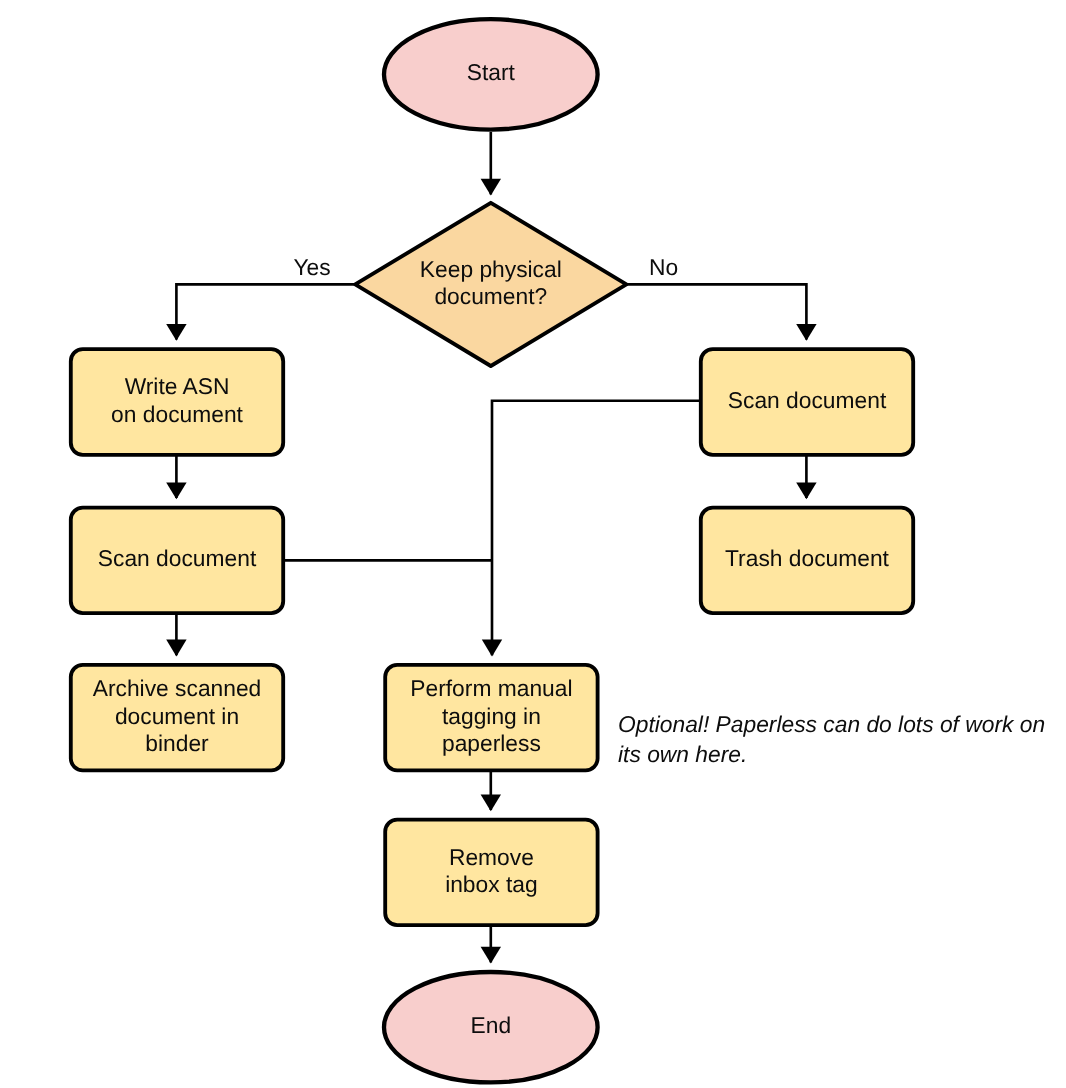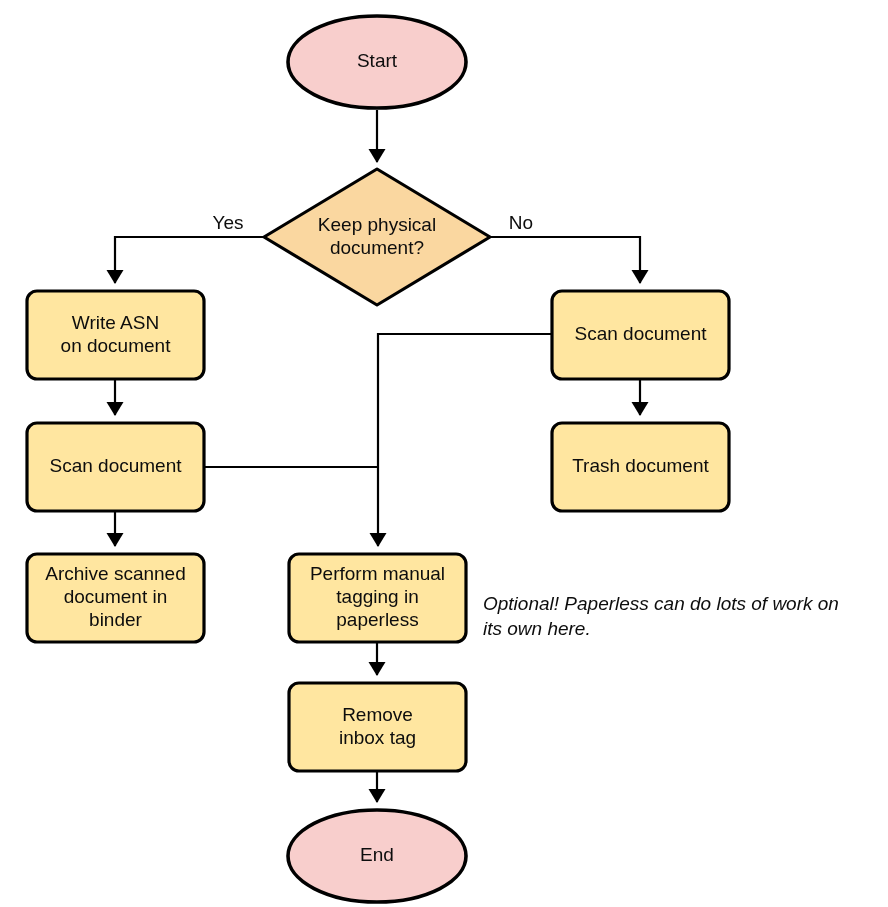--- a/index.html
+++ b/index.html
@@ -10,20 +10,21 @@
   body {
     width: 888px;
     height: 907px;
     font-family: "Liberation Sans", sans-serif;
     overflow: hidden;
   }
   #flowchart-root {
     position: relative;
     width: 748px;
     height: 907px;
+    margin-left: 32px;
   }
   svg.chart-svg {
     display: block;
     width: 888px;
     height: 907px;
   }
   .node-shape {
     stroke: #000000;
     stroke-width: 3.2;
     stroke-linejoin: round;

